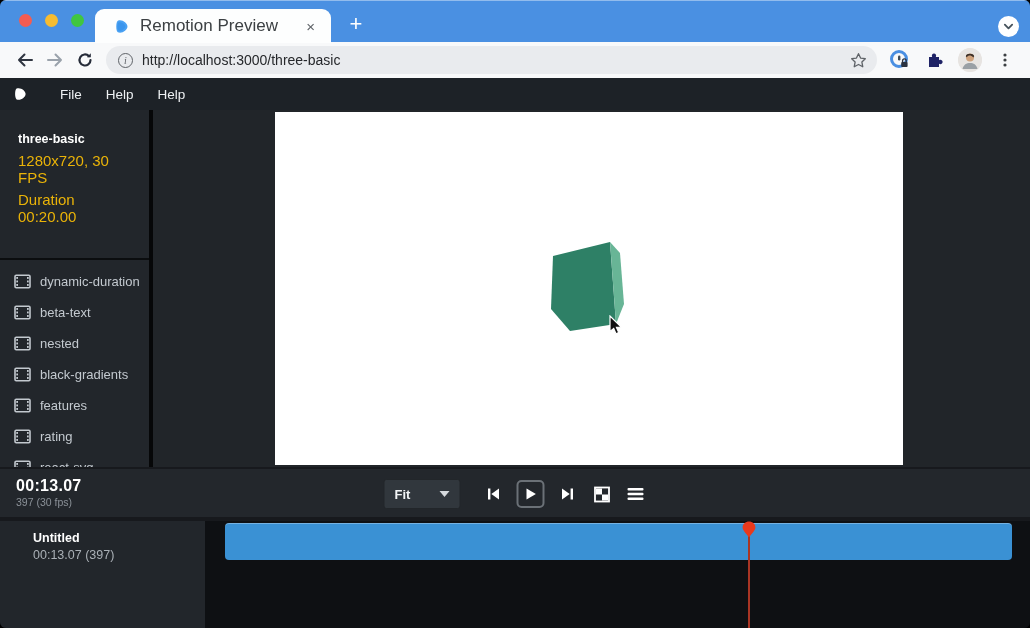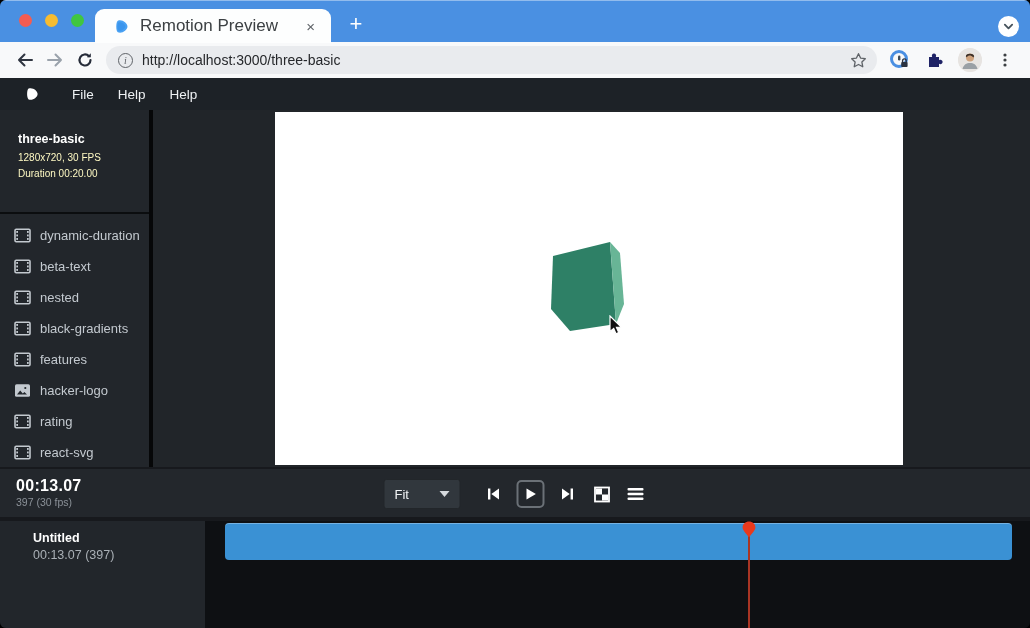--- a/index.html
+++ b/index.html
@@ -25,45 +25,45 @@
   .toolbar { height:36px; background:#f8f9fa; display:flex; align-items:center; padding:0 10px; }
   .nav-btn { width:30px; height:30px; display:flex; align-items:center; justify-content:center; }
   .addressbar { flex:1; height:28px; background:#e9ebee; border-radius:14px; margin:0 8px 0 6px; display:flex; align-items:center; padding:0 10px 0 12px; }
   .info-badge { width:15px; height:15px; border:1.4px solid #5f6368; border-radius:50%; color:#5f6368; font-size:10px; font-style:italic; font-family:"Liberation Serif",serif; display:flex; align-items:center; justify-content:center; margin-right:9px; flex:0 0 auto; }
   .url-text { font-size:14px; color:#26282b; flex:1; white-space:nowrap; overflow:hidden; }
   .ext-icons { display:flex; align-items:center; gap:9px; padding:0 2px; }
   .ext-btn { width:26px; height:26px; display:flex; align-items:center; justify-content:center; }
   .avatar-circle { width:24px; height:24px; border-radius:50%; background:#e7e4e1; overflow:hidden; position:relative; }
 
   
-  .menubar { height:32px; background:#1d2227; display:flex; align-items:center; padding-left:24px; gap:0; }
+  .menubar { height:32px; background:#1d2227; display:flex; align-items:center; padding-left:12px; gap:0; }
   .menubar .logo { width:16px; height:16px; margin-right:20px; }
   .menu-item { color:#eef1f3; font-size:13.5px; padding:0 12px; height:32px; display:flex; align-items:center; }
 
   
   .main { height:357px; display:flex; background:#212529; }
   .sidebar { width:153px; background:#22262b; border-right:4px solid #060708; padding:12px 0 0 0; flex:0 0 auto; }
   .comp-info { padding:10px 16px 14px 18px; }
   .comp-name { color:#ffffff; font-weight:bold; font-size:12.5px; margin-bottom:6px; }
-  .comp-line { color:#fef9c3; font-size:10px; margin-bottom:5px; }
+  .comp-line { color:#eab308; font-size:15px; margin-bottom:5px; }
   .sidebar-divider { border:none; border-top:2px solid #0b0d0f; margin:14px 0 6px 0; }
   .comp-list { }
   .comp-item { display:flex; align-items:center; gap:9px; padding:8px 2px 8px 14px; color:#c3c9cf; font-size:13px; }
   .comp-item svg { flex:0 0 auto; color:#c3c9cf; }
   .preview-area { flex:1; position:relative; background:#212529; }
   .canvas { position:absolute; left:122px; top:2px; width:628px; height:353px; background:#ffffff; }
   .canvas svg.scene { position:absolute; left:0; top:0; }
   .cursor { position:absolute; left:334px; top:203px; }
 
   
   .controlbar { height:50px; background:#23272c; position:relative; border-top:2px solid #17191d; }
   .time-block { position:absolute; left:16px; top:8px; }
   .timecode { color:#fff; font-weight:bold; font-size:16px; letter-spacing:.3px;text-align:center; }
   .frame-info { color:#8b9198; font-size:10.5px; margin-top:1px; }
-  .transport { position:absolute; left:50%; top:0; transform:translateX(-50%); height:50px; display:flex; align-items:center; gap:12px; }
+  .transport { position:absolute; left:50%; top:0; transform:translateX(-50%); height:50px; display:flex; align-items:center; gap:12px;font-weight:bold; }
   .fit-select { width:77px; height:30px; background:#31373d; border:1px solid #22262a; border-radius:3px; color:#f2f4f6; font-size:13px; display:flex; align-items:center; padding:0 10px; margin-right:10px; }
   .fit-select .caret { margin-left:auto; width:0; height:0; border-left:5px solid transparent; border-right:5px solid transparent; border-top:6px solid #d6dade; }
   .t-btn { width:22px; height:22px; display:flex; align-items:center; justify-content:center; color:#fff; }
   .play-btn { width:28px; height:28px; border:2px solid #6b7177; border-radius:5px; display:flex; align-items:center; justify-content:center; color:#fff; }
 
   
   .timeline { height:111px; background:#0e1013; position:relative; border-top:4px solid #17191d; }
   .tl-left { position:absolute; left:0; top:0; bottom:0; width:205px; background:#22262b; padding:10px 0 0 33px; }
   .tl-name { color:#fff; font-weight:bold; font-size:12.5px; margin-bottom:3px; }
   .tl-time { color:#aab0b6; font-size:12.5px; }
@@ -233,28 +233,20 @@
               <rect x="2.3" y="3" width="1.7" height="1.9" fill="currentColor"></rect>
               <rect x="2.3" y="6.5" width="1.7" height="1.9" fill="currentColor"></rect>
               <rect x="2.3" y="10" width="1.7" height="1.9" fill="currentColor"></rect>
               <rect x="13" y="3" width="1.7" height="1.9" fill="currentColor"></rect>
               <rect x="13" y="6.5" width="1.7" height="1.9" fill="currentColor"></rect>
               <rect x="13" y="10" width="1.7" height="1.9" fill="currentColor"></rect>
             </svg>
           <span>features</span>
         </div>
 
-        <div class="comp-item">
-          <svg width="17" height="15" viewBox="0 0 17 15">
-              <rect x="1" y="1.2" width="15" height="12.6" rx="1.6" fill="currentColor"></rect>
-              <path d="M3 11.5l3.2-4 2.6 3.1 1.6-1.7 2.6 2.6H3z" fill="#22262b"></path>
-              <circle cx="11.3" cy="5" r="1.1" fill="#22262b"></circle>
-            </svg>
-          <span>hacker-logo</span>
-        </div>
 
         <div class="comp-item">
           <svg width="17" height="15" viewBox="0 0 17 15">
               <rect x="1" y="1.2" width="15" height="12.6" rx="1.2" fill="none" stroke="currentColor" stroke-width="1.6"></rect>
               <rect x="2.3" y="3" width="1.7" height="1.9" fill="currentColor"></rect>
               <rect x="2.3" y="6.5" width="1.7" height="1.9" fill="currentColor"></rect>
               <rect x="2.3" y="10" width="1.7" height="1.9" fill="currentColor"></rect>
               <rect x="13" y="3" width="1.7" height="1.9" fill="currentColor"></rect>
               <rect x="13" y="6.5" width="1.7" height="1.9" fill="currentColor"></rect>
               <rect x="13" y="10" width="1.7" height="1.9" fill="currentColor"></rect>

